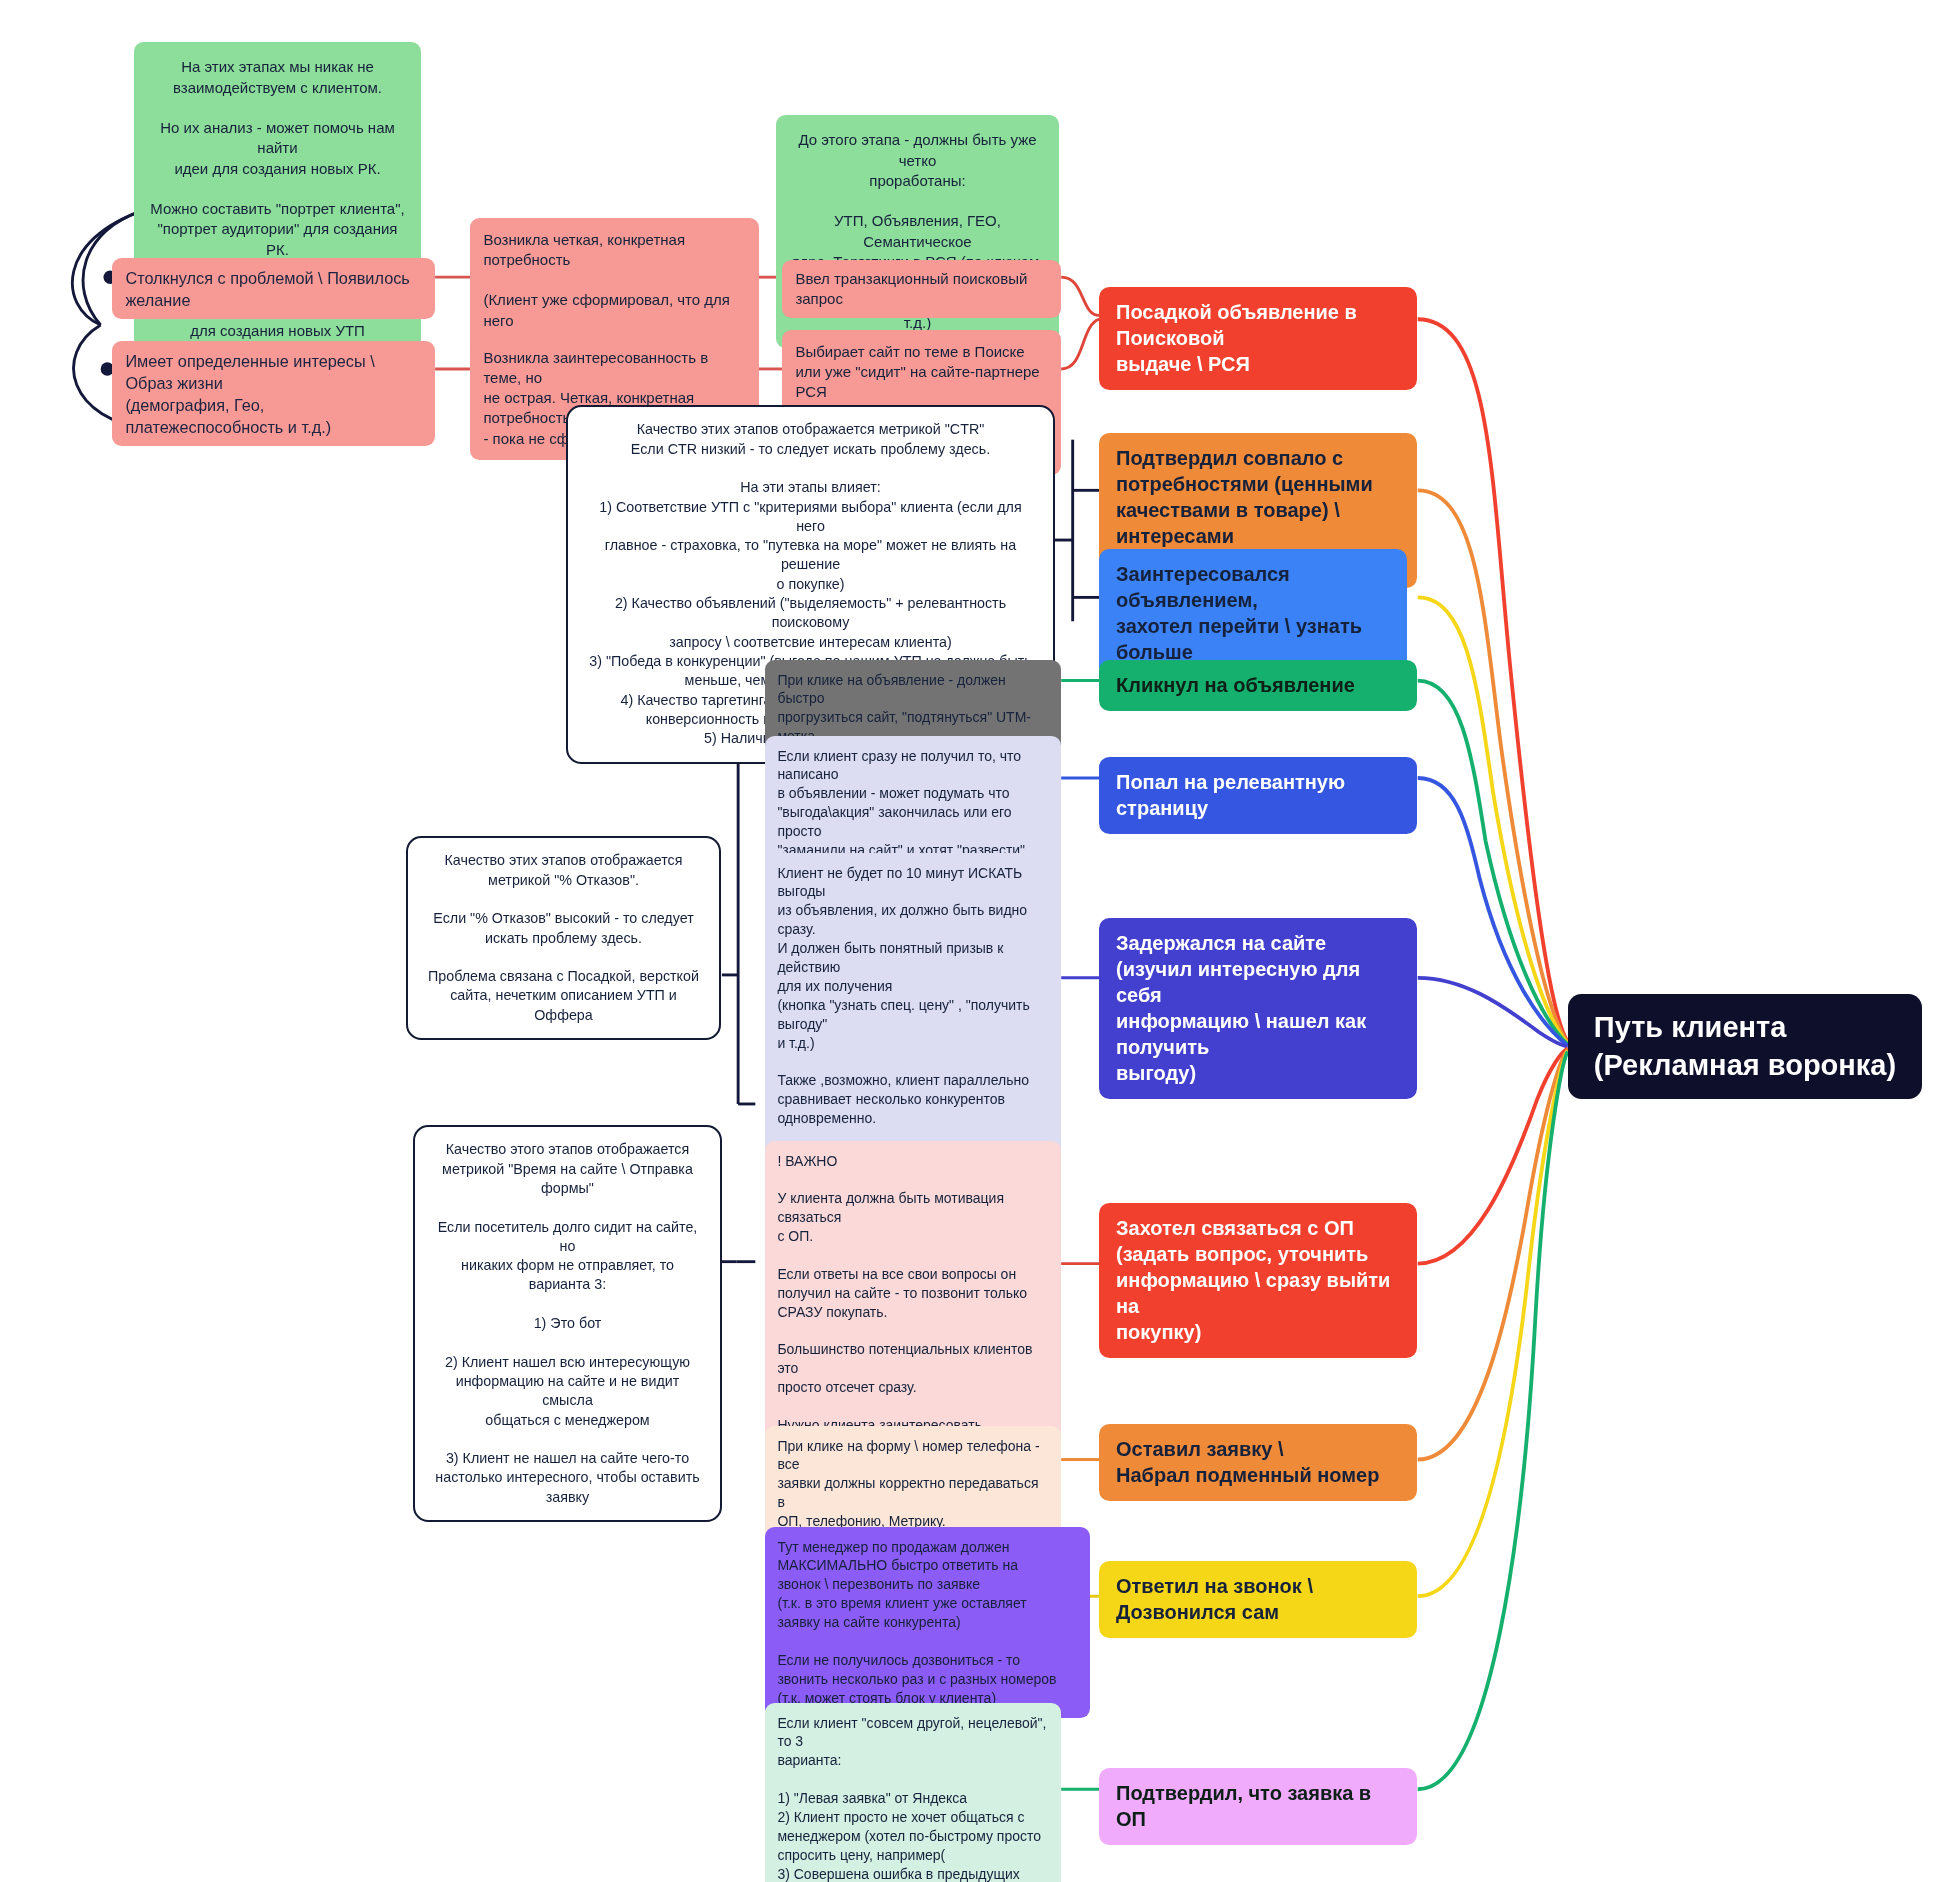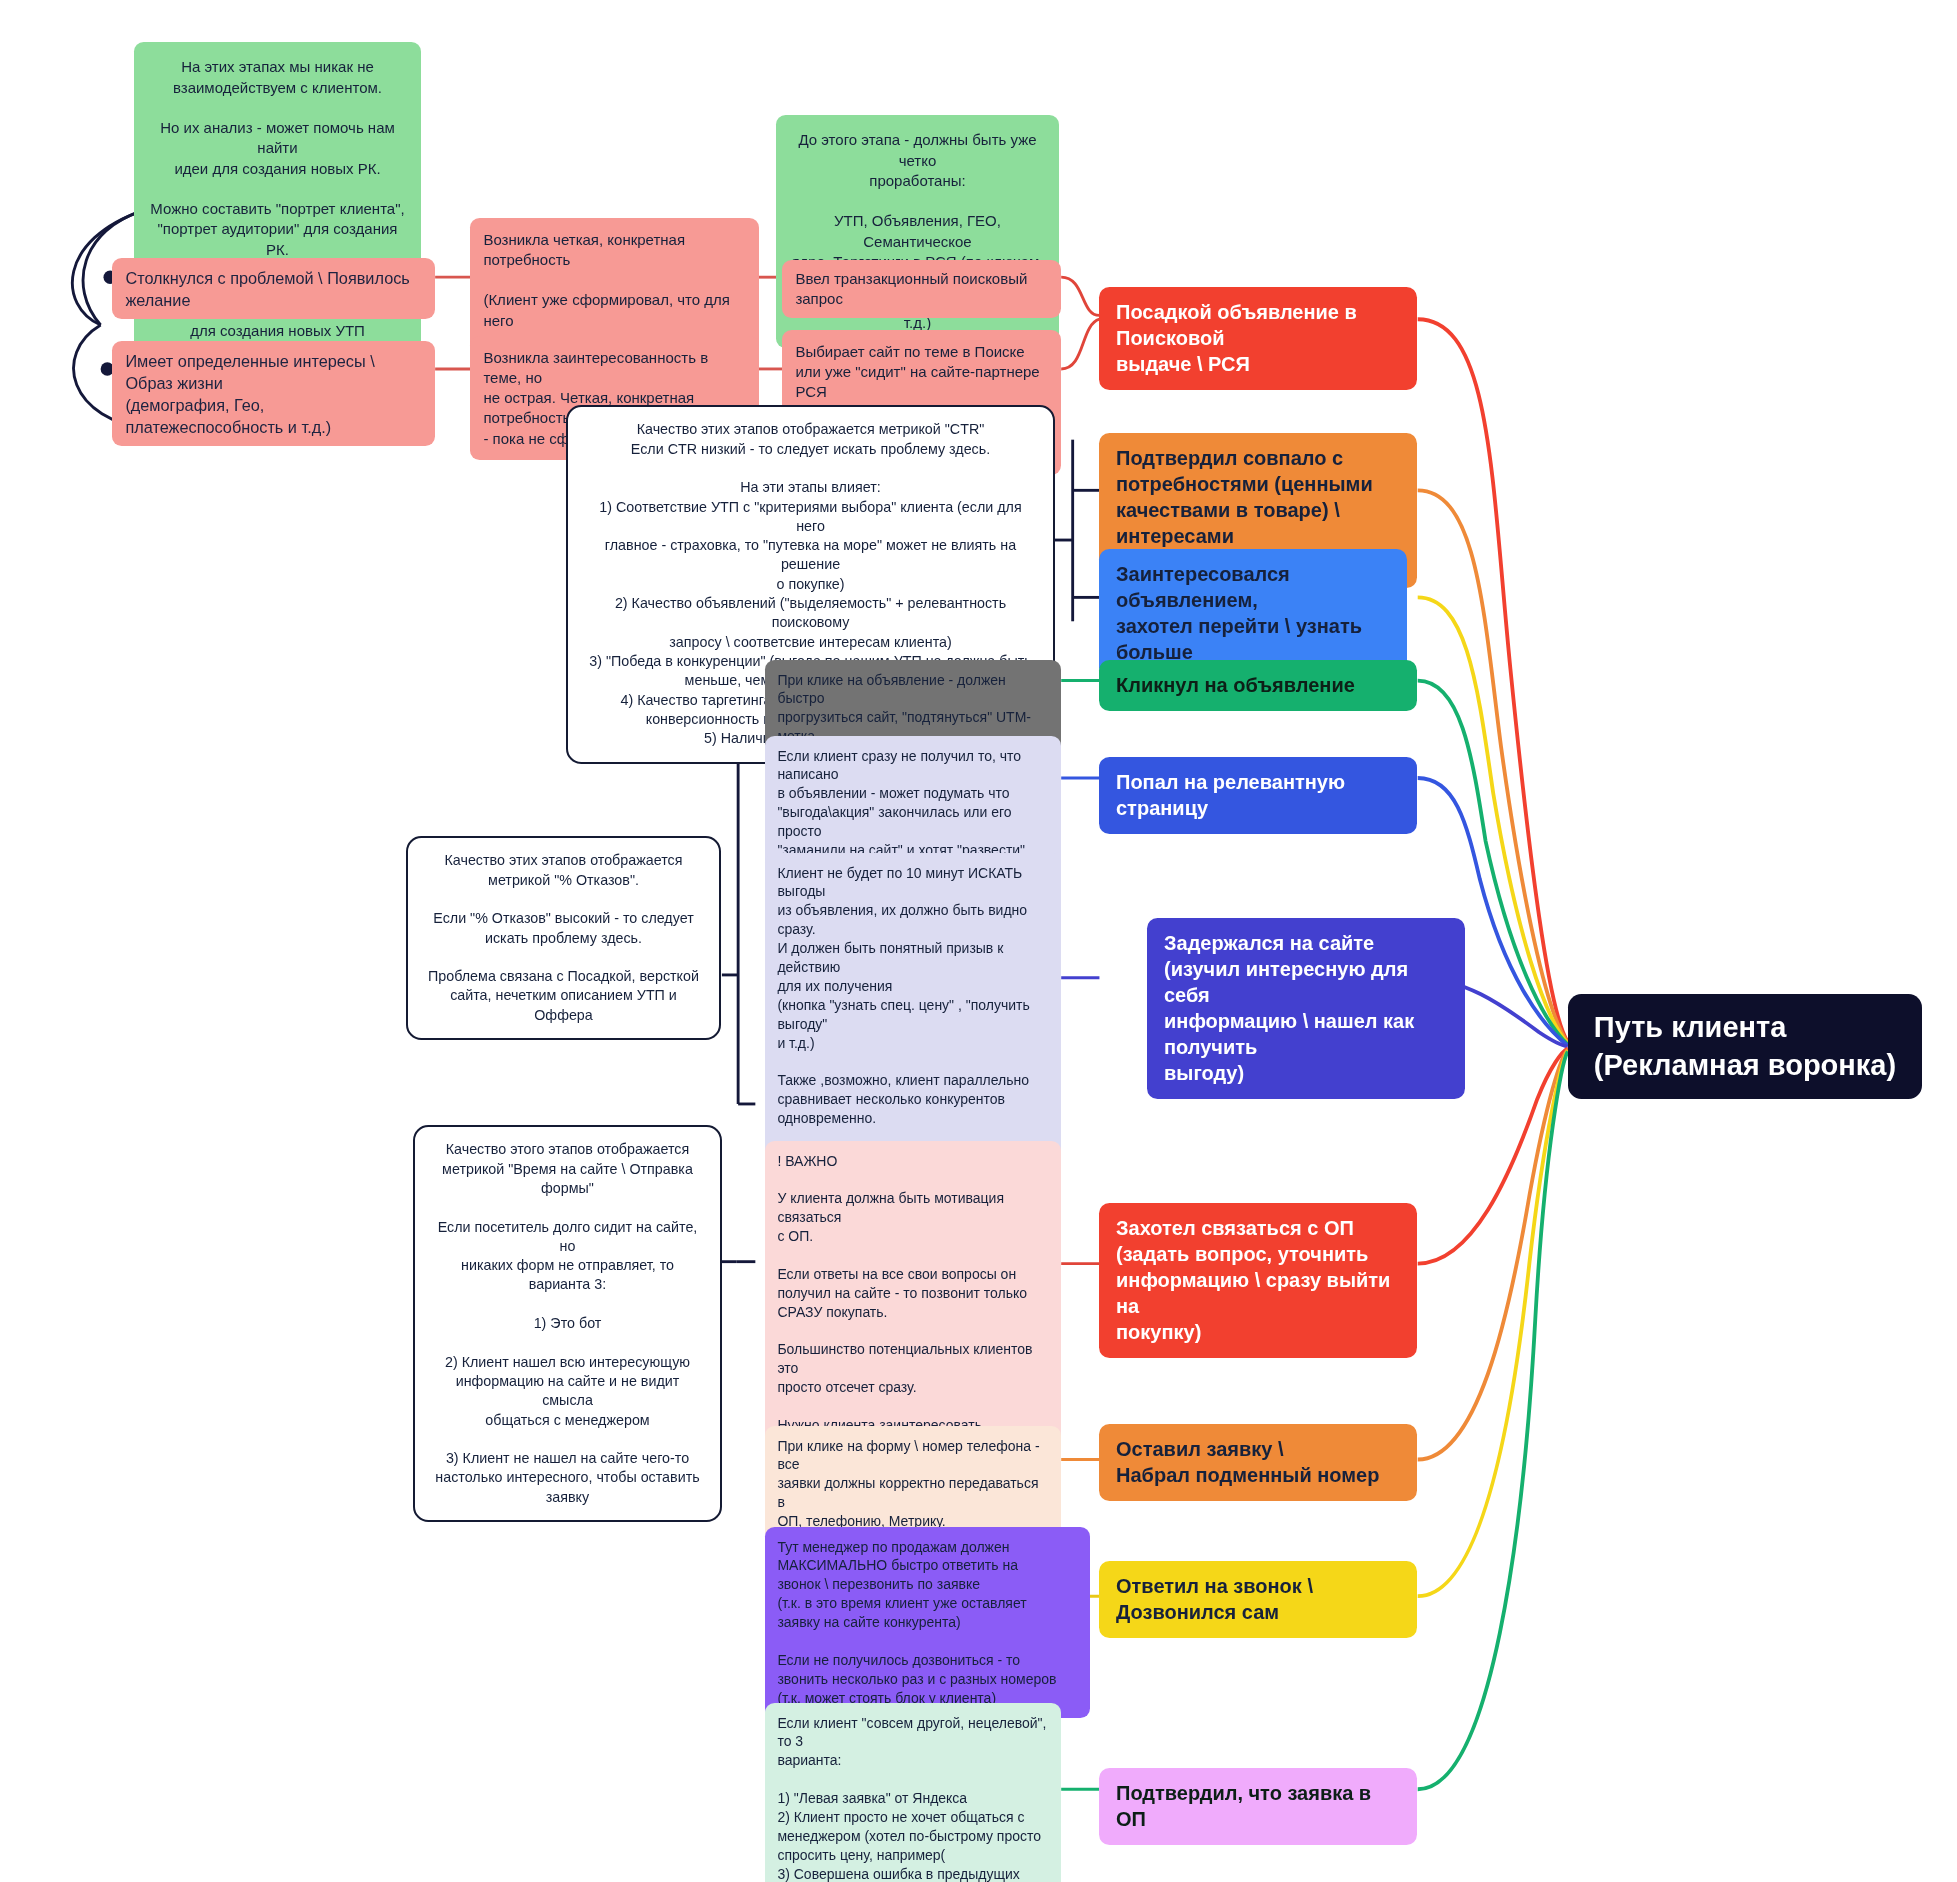--- a/index.html
+++ b/index.html
@@ -299,21 +299,21 @@
 качествами в товаре) \ интересами
 пользователя</div>
 
   <div class="node stage" style="left:1099px; top:549px; width:308px; min-height:63px; background:#3b82f6; color:#16213b;">Заинтересовался объявлением,
 захотел перейти \ узнать больше</div>
 
   <div class="node stage" style="left:1099px; top:660px; width:318px; min-height:42px; background:#15b06e; color:#0d1f17;">Кликнул на объявление</div>
 
   <div class="node stage" style="left:1099px; top:757px; width:318px; min-height:42px; background:#3456e0; color:#ffffff;">Попал на релевантную страницу</div>
 
-  <div class="node stage" style="left:1099px; top:918px; width:318px; min-height:120px; background:#4340cf; color:#ffffff;margin-left:48px;">Задержался на сайте
+  <div class="node stage" style="left:1099px; top:918px; width:318px; min-height:120px; background:#4340cf; color:#ffffff;">Задержался на сайте
 (изучил интересную для себя
 информацию \ нашел как получить
 выгоду)</div>
 
   <div class="node stage" style="left:1099px; top:1203px; width:318px; min-height:120px; background:#f2402f; color:#ffffff;">Захотел связаться с ОП
 (задать вопрос, уточнить
 информацию \ сразу выйти на
 покупку)</div>
 
   <div class="node stage" style="left:1099px; top:1424px; width:318px; min-height:71px; background:#ef8a38; color:#16213b;">Оставил заявку \

